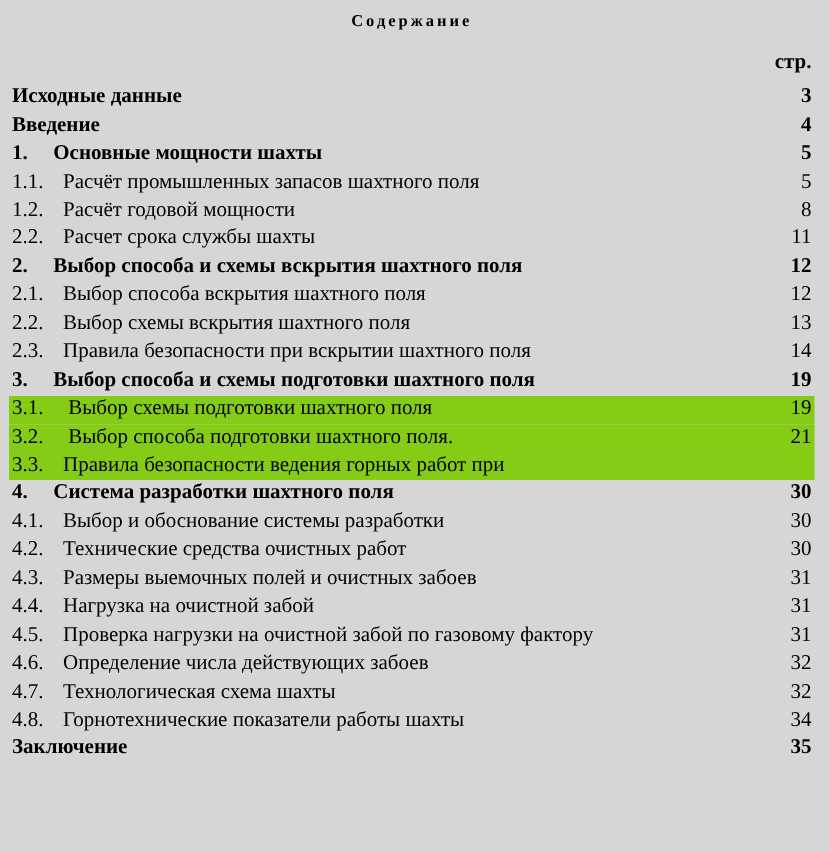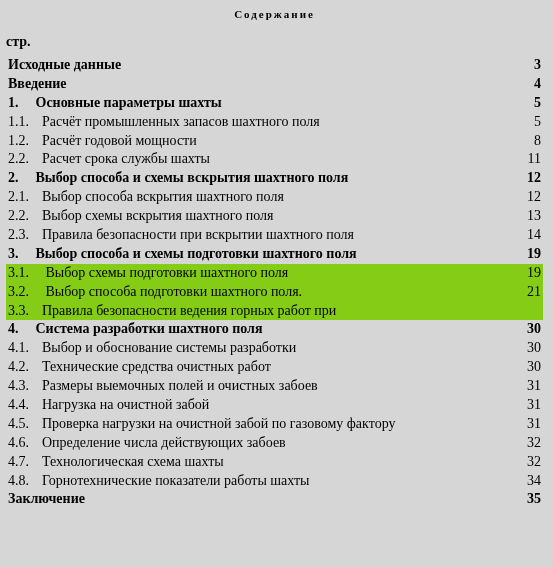--- a/index.html
+++ b/index.html
@@ -15,21 +15,21 @@
     padding: 8px 10px 10px 6px;
   }
   .title {
     text-align: center;
     font-weight: bold;
     letter-spacing: 2px;
     font-size: 11px;
     margin-bottom: 14px;
   }
   .page-header {
-    text-align: left;
+    text-align: right;
     font-weight: bold;
     margin-bottom: 6px;
     padding-right: 2px;
   }
   .row {
     display: flex;
     justify-content: flex-end;
     align-items: flex-start;
     line-height: 1.35;
     padding: 0 2px;
@@ -68,21 +68,21 @@
   <div id="toc-body">
       <div class="row bold">
         <div class="row-text"><span>Исходные данные</span></div>
         <div class="row-page">3</div>
       </div>
       <div class="row bold">
         <div class="row-text"><span>Введение</span></div>
         <div class="row-page">4</div>
       </div>
       <div class="row bold">
-        <div class="row-text"><span class="indent-main">1.</span> <span>Основные параметры шахты</span></div>
+        <div class="row-text"><span class="indent-main">1.</span> <span>Основные мощности шахты</span></div>
         <div class="row-page">5</div>
       </div>
       <div class="row">
         <div class="row-text"><span class="indent-num">1.1.</span><span>Расчёт промышленных запасов шахтного поля</span></div>
         <div class="row-page">5</div>
       </div>
       <div class="row">
         <div class="row-text"><span class="indent-num">1.2.</span><span>Расчёт годовой мощности</span></div>
         <div class="row-page">8</div>
       </div>

